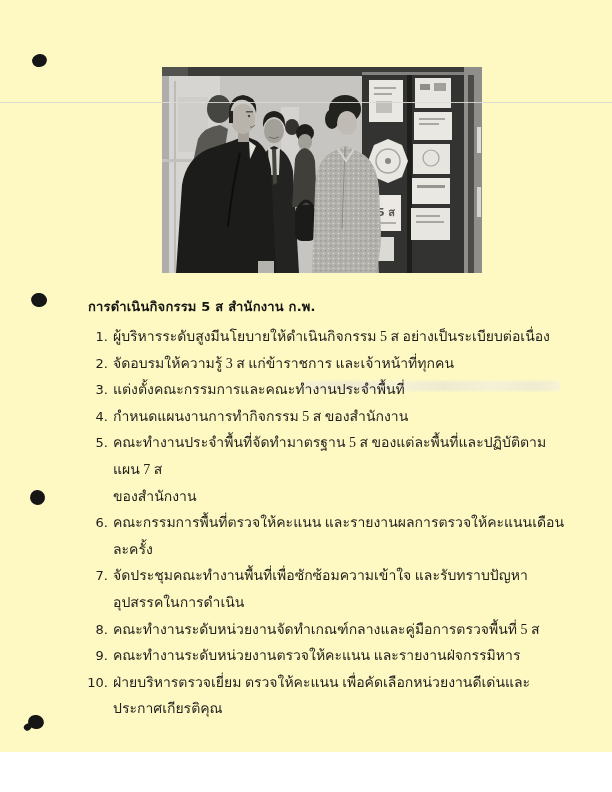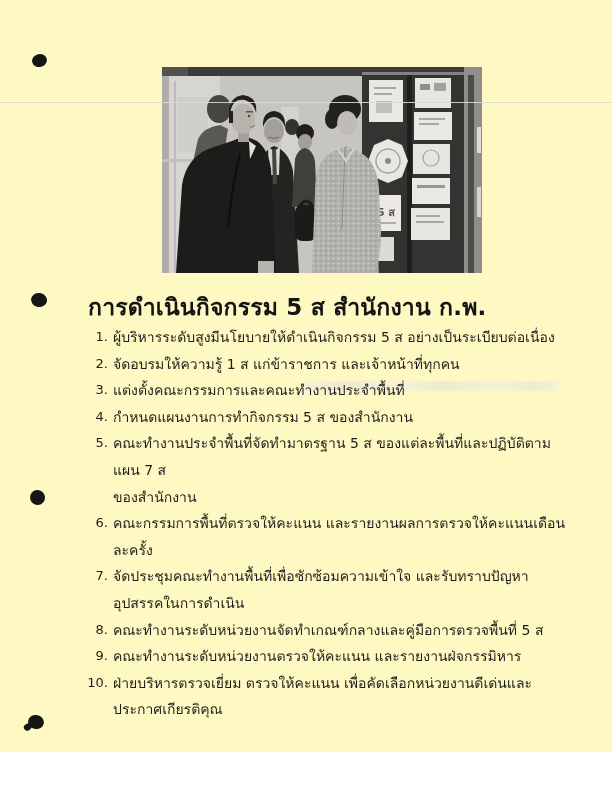--- a/index.html
+++ b/index.html
@@ -23,32 +23,32 @@
   .dot4::after {
     content:""; position:absolute; left:-3px; bottom:-3px; width:7px; height:8px;
     background:#161616; border-radius:60% 40% 55% 45%; transform:rotate(28deg);
   }
   .photo {
     position:absolute; left:162px; top:67px; width:320px; height:206px;
     margin:0; z-index:1; line-height:0;
   }
   .title {
     position:absolute; left:88px; top:296px; width:480px;
-    font-size:23px; font-weight:bold; color:#141412;
+    font-size:13px; font-weight:bold; color:#141412;
     letter-spacing:.2px; line-height:22px; margin:0;
   }
   .list {
     position:absolute; left:86px; top:324px; width:486px;
     font-size:14px; line-height:26.6px;
     list-style:none; margin:0; padding:0;
   }
   .item { display:flex; align-items:flex-start; }
   .num  { flex:0 0 22px; width:22px; text-align:right; margin-right:5px; font-size:13px; }
   .txt  { flex:1; }
-  .line { display:block; }
+  .line { display:block;font-family:Liberation Serif, serif; }
   
   .bleed {
     position:absolute; left:302px; top:381px; width:258px; height:10px; z-index:0;
     background:linear-gradient(90deg,#eeece7,#e3e0da 18%,#efede9 37%,#e2dfd9 55%,#efede8 74%,#e4e1db 90%,#f1efe9);
     opacity:.55; filter:blur(1px); border-radius:3px;
   }
   .footer {
     position:absolute; left:430px; top:752px; width:130px;
     text-align:right; font-size:16px; font-style:italic;
     font-family:"DejaVu Serif", serif; color:#2a2927;
@@ -187,21 +187,21 @@
   <ol class="list">
     <li class="item">
       <span class="num">1.</span>
       <span class="txt">
           <span class="line">ผู้บริหารระดับสูงมีนโยบายให้ดำเนินกิจกรรม 5 ส อย่างเป็นระเบียบต่อเนื่อง</span>
         </span>
     </li>
     <li class="item">
       <span class="num">2.</span>
       <span class="txt">
-          <span class="line">จัดอบรมให้ความรู้ 1 ส แก่ข้าราชการ และเจ้าหน้าที่ทุกคน</span>
+          <span class="line">จัดอบรมให้ความรู้ 3 ส แก่ข้าราชการ และเจ้าหน้าที่ทุกคน</span>
         </span>
     </li>
     <li class="item">
       <span class="num">3.</span>
       <span class="txt">
           <span class="line">แต่งตั้งคณะกรรมการและคณะทำงานประจำพื้นที่</span>
         </span>
     </li>
     <li class="item">
       <span class="num">4.</span>

